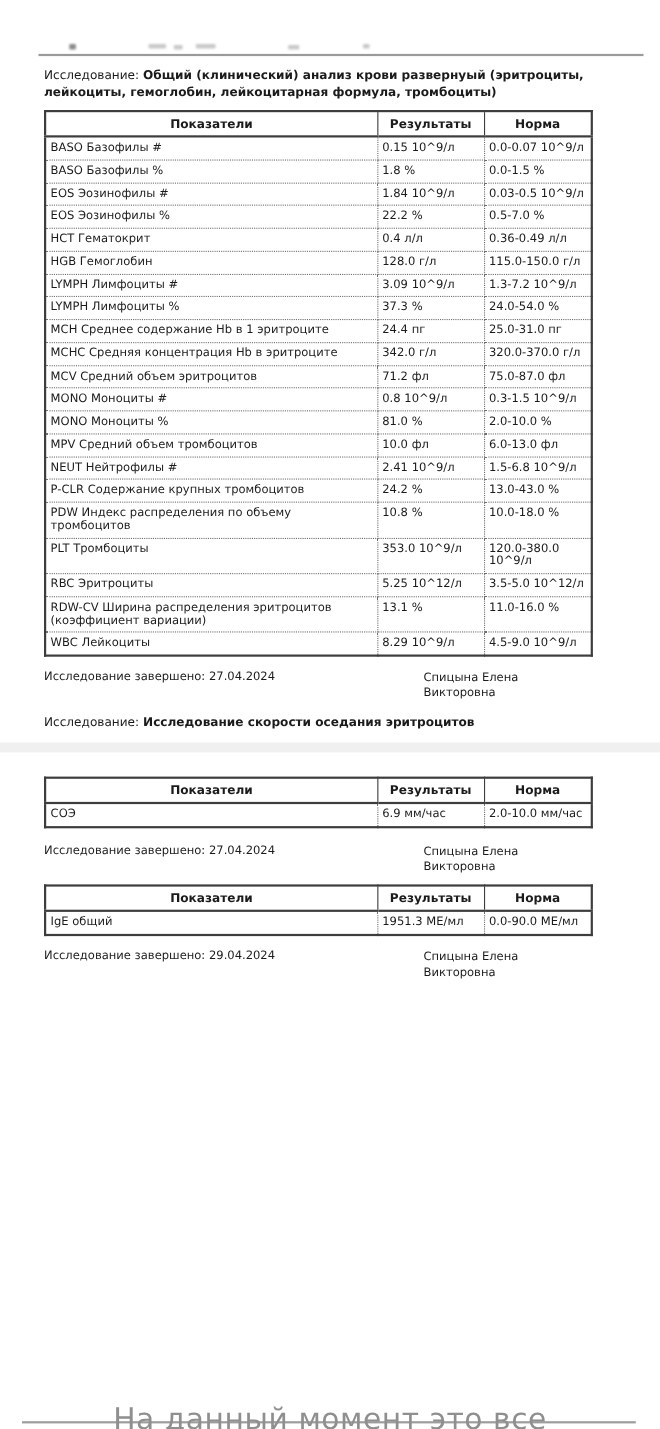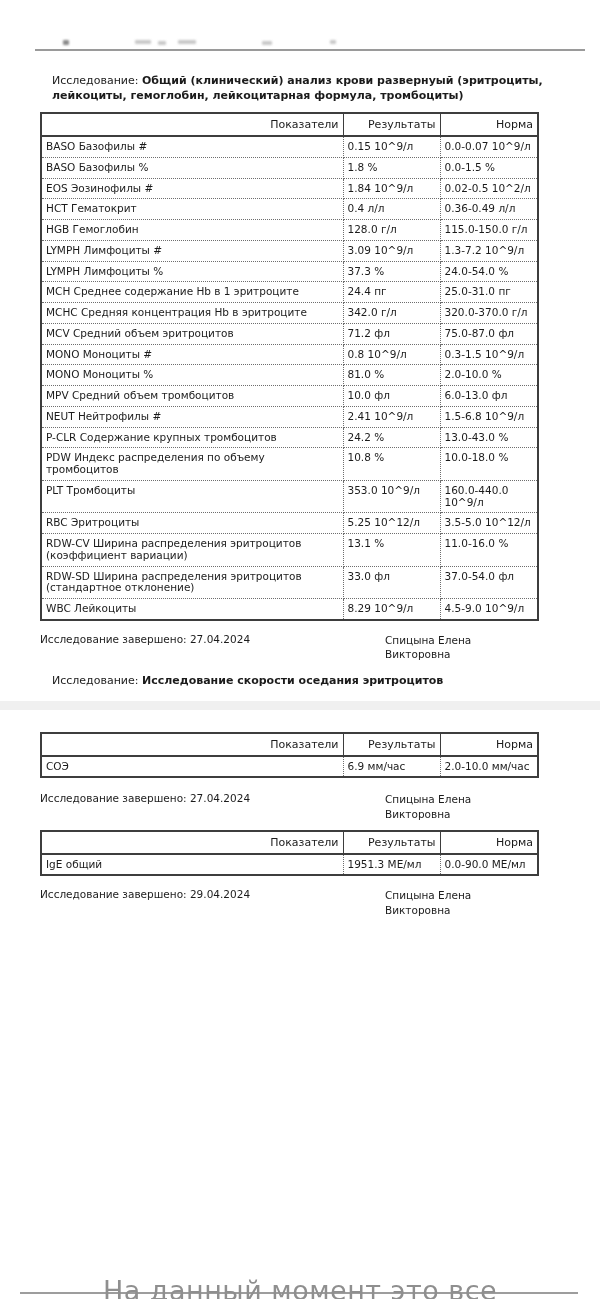--- a/index.html
+++ b/index.html
@@ -5,28 +5,28 @@
   html,body{margin:0;padding:0}
   body{
     width:600px;height:1299px;position:relative;overflow:hidden;
     background:#ffffff;color:#1b1b1b;
     font-family:"DejaVu Sans","Liberation Sans",sans-serif;
   }
   .top-rule{position:absolute;left:35px;top:49px;width:550px;height:2px;background:#9a9a9a}
   .remnant{position:absolute;background:#c9c9c9;filter:blur(1px);border-radius:1px}
   .remnant.dark{background:#8a8a8a}
   .content{padding:62px 40px 0 40px}
-  .heading{font-size:11px;line-height:1.32;margin:12px;font-weight:normal}
+  .heading{font-size:11px;line-height:1.32;margin:0;font-weight:normal}
   .heading b{font-weight:bold}
   .h1{width:520px;margin-bottom:9px}
   .h-sub{margin-top:13px}
   .h3w{max-width:356px;margin-top:6px}
   table{border-collapse:collapse;table-layout:fixed;width:497px;border:2px solid #3d3d3d;font-size:10.5px;margin:0}
   th{
-    font-weight:normal;font-size:11px;text-align:right;padding:4px 4px;
+    font-weight:bold;font-size:11px;text-align:center;padding:4px 4px;
     border:1px solid #3d3d3d;border-bottom:2px solid #3d3d3d;color:#1b1b1b;
   }
   td{
     border:1px dotted #6e6e6e;padding:4px 4px;line-height:1.12;
     vertical-align:top;overflow-wrap:break-word;
   }
   td.bold{font-weight:normal}
   .c-name{width:302px}
   .c-res{width:97px}
   .c-norm{width:98px}
@@ -81,21 +81,26 @@
           <td class="c-norm">0.0-0.07 10^9/л</td>
         </tr>
         <tr>
           <td class="c-name">BASO Базофилы %</td>
           <td class="c-res bold">1.8 %</td>
           <td class="c-norm">0.0-1.5 %</td>
         </tr>
         <tr>
           <td class="c-name">EOS Эозинофилы #</td>
           <td class="c-res bold">1.84 10^9/л</td>
-          <td class="c-norm">0.02-0.5 10^2/л</td>
+          <td class="c-norm">0.03-0.5 10^9/л</td>
+        </tr>
+        <tr>
+          <td class="c-name">EOS Эозинофилы %</td>
+          <td class="c-res bold">22.2 %</td>
+          <td class="c-norm">0.5-7.0 %</td>
         </tr>
         <tr>
           <td class="c-name">HCT Гематокрит</td>
           <td class="c-res">0.4 л/л</td>
           <td class="c-norm">0.36-0.49 л/л</td>
         </tr>
         <tr>
           <td class="c-name">HGB Гемоглобин</td>
           <td class="c-res">128.0 г/л</td>
           <td class="c-norm">115.0-150.0 г/л</td>
@@ -151,36 +156,31 @@
           <td class="c-norm">13.0-43.0 %</td>
         </tr>
         <tr>
           <td class="c-name">PDW Индекс распределения по объему тромбоцитов</td>
           <td class="c-res">10.8 %</td>
           <td class="c-norm">10.0-18.0 %</td>
         </tr>
         <tr>
           <td class="c-name">PLT Тромбоциты</td>
           <td class="c-res">353.0 10^9/л</td>
-          <td class="c-norm">160.0-440.0 10^9/л</td>
+          <td class="c-norm">120.0-380.0 10^9/л</td>
         </tr>
         <tr>
           <td class="c-name">RBC Эритроциты</td>
           <td class="c-res bold">5.25 10^12/л</td>
           <td class="c-norm">3.5-5.0 10^12/л</td>
         </tr>
         <tr>
           <td class="c-name">RDW-CV Ширина распределения эритроцитов (коэффициент вариации)</td>
           <td class="c-res">13.1 %</td>
           <td class="c-norm">11.0-16.0 %</td>
-        </tr>
-        <tr>
-          <td class="c-name">RDW-SD Ширина распределения эритроцитов (стандартное отклонение)</td>
-          <td class="c-res bold">33.0 фл</td>
-          <td class="c-norm">37.0-54.0 фл</td>
         </tr>
         <tr>
           <td class="c-name">WBC Лейкоциты</td>
           <td class="c-res">8.29 10^9/л</td>
           <td class="c-norm">4.5-9.0 10^9/л</td>
         </tr>
       </tbody>
   </table>
 
   <div class="meta">

